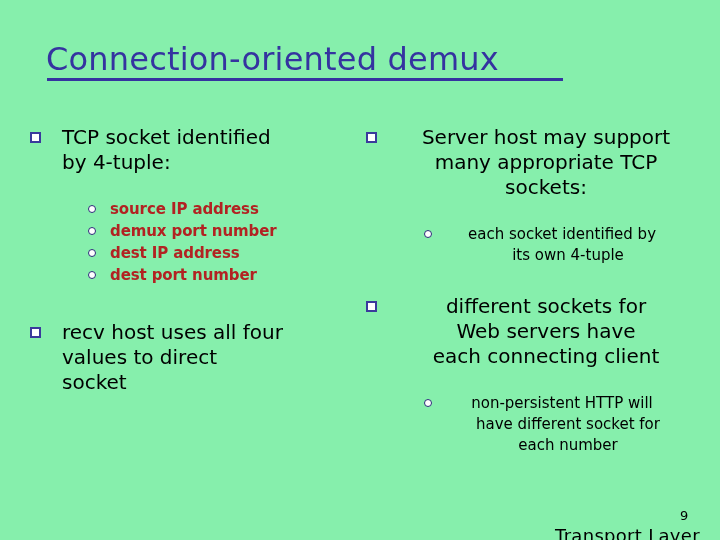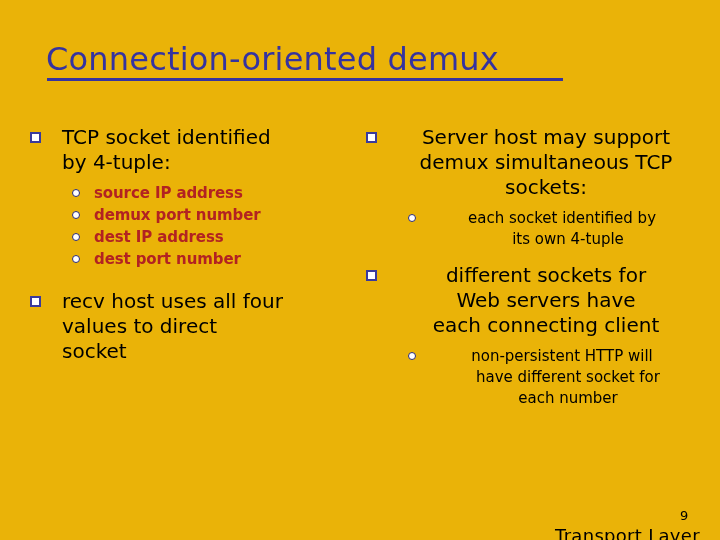--- a/index.html
+++ b/index.html
@@ -4,21 +4,21 @@
 <style>
   html, body {
     margin: 0;
     padding: 0;
     background: #ffffff;
   }
   #slide {
     position: relative;
     width: 720px;
     height: 540px;
-    background: #eab308;
+    background: #86efac;
     overflow: hidden;
     font-family: "DejaVu Sans", sans-serif;
     -webkit-font-smoothing: none;
   }
 
   
   #title {
     position: absolute;
     left: 46px;
     top: 42px;
@@ -60,21 +60,21 @@
     position: absolute;
     left: 2px;
     top: 7px;
     width: 7px;
     height: 7px;
     border: 2px solid #3a3a9c;
     background: #ffffff;
     box-sizing: content-box;
   }
   .l2-list {
-    margin: 0;
+    margin: 16px;
     padding: 0;
   }
   .l2 {
     position: relative;
     padding-left: 66px;
     font-size: 15px;
     line-height: 21px;
     color: #000000;
     margin-bottom: 1px;
   }
@@ -170,21 +170,21 @@
       <div>socket</div>
     </div>
 
   </div>
 
   <div id="col-right" class="column">
 
     <div class="l1">
       <span class="sq"></span>
       <div>Server host may support</div>
-      <div>demux simultaneous TCP</div>
+      <div>many appropriate TCP</div>
       <div>sockets:</div>
     </div>
 
     <div class="gap-sm"></div>
 
     <div class="l2-list">
       <div class="l2">
         <span class="ci"></span>
         <span>each socket identified by</span>
         <div class="l2-wrap" style="padding-left:12px;">its own 4-tuple</div>

